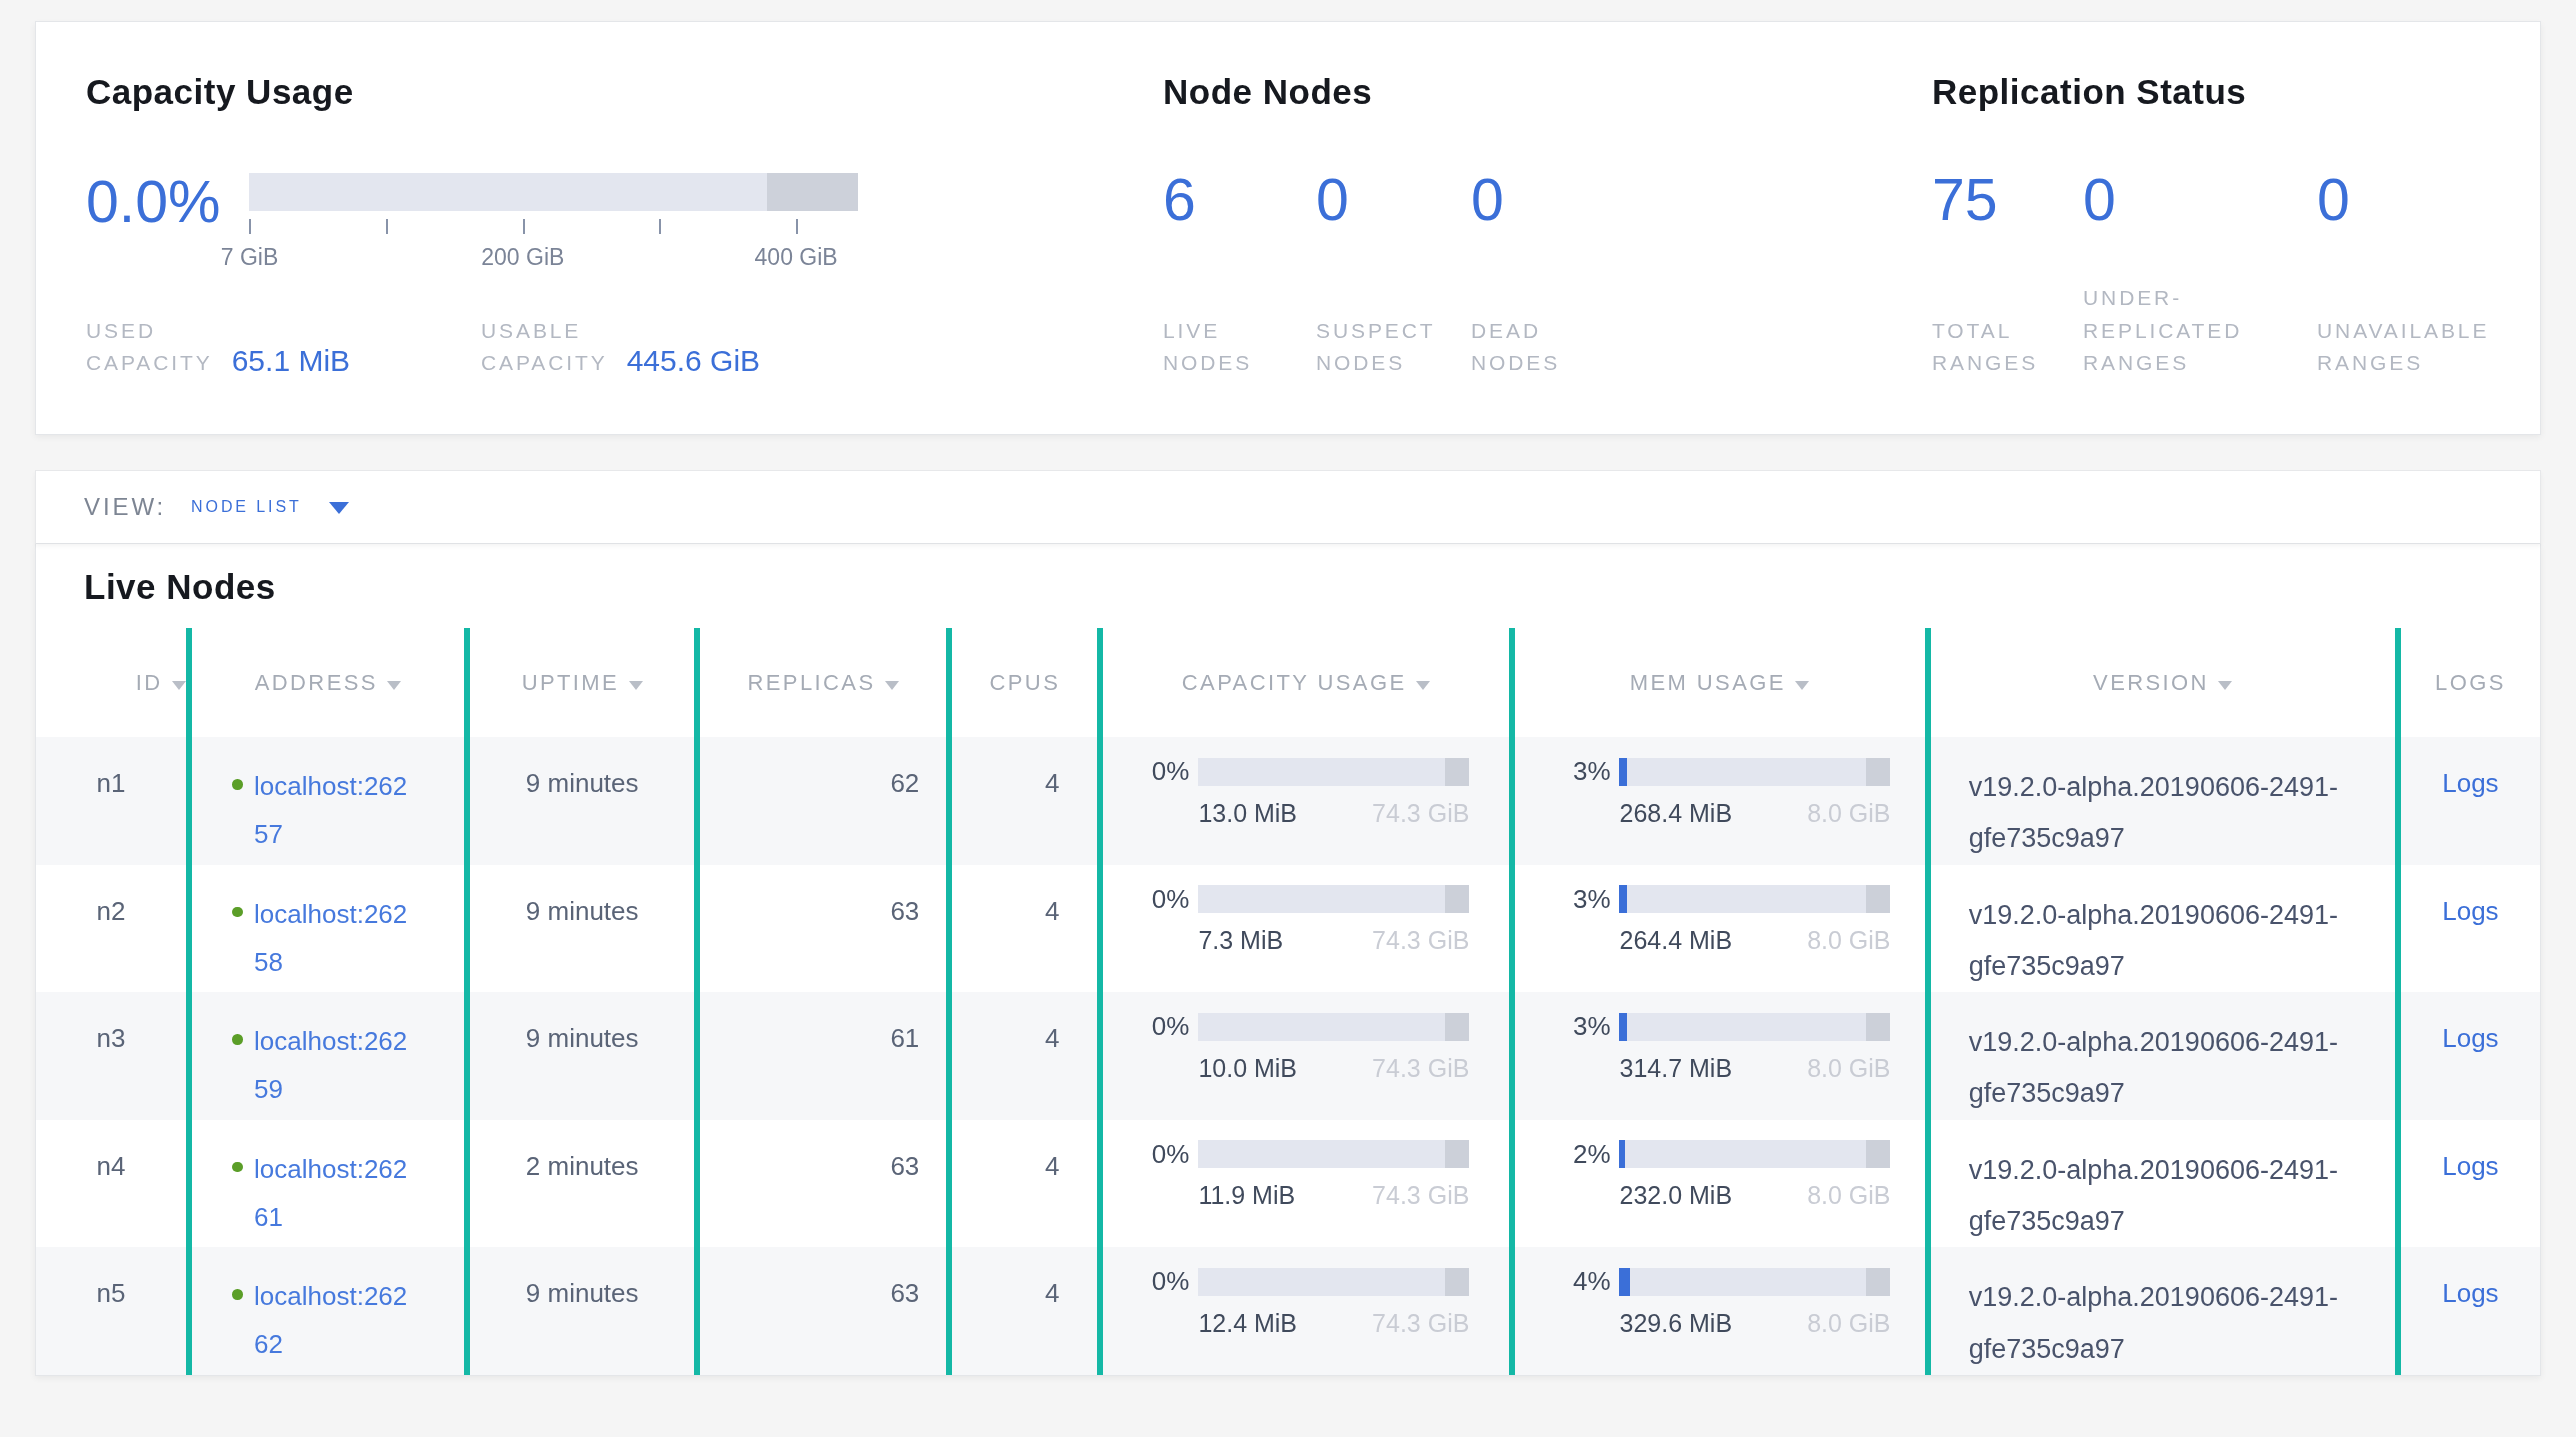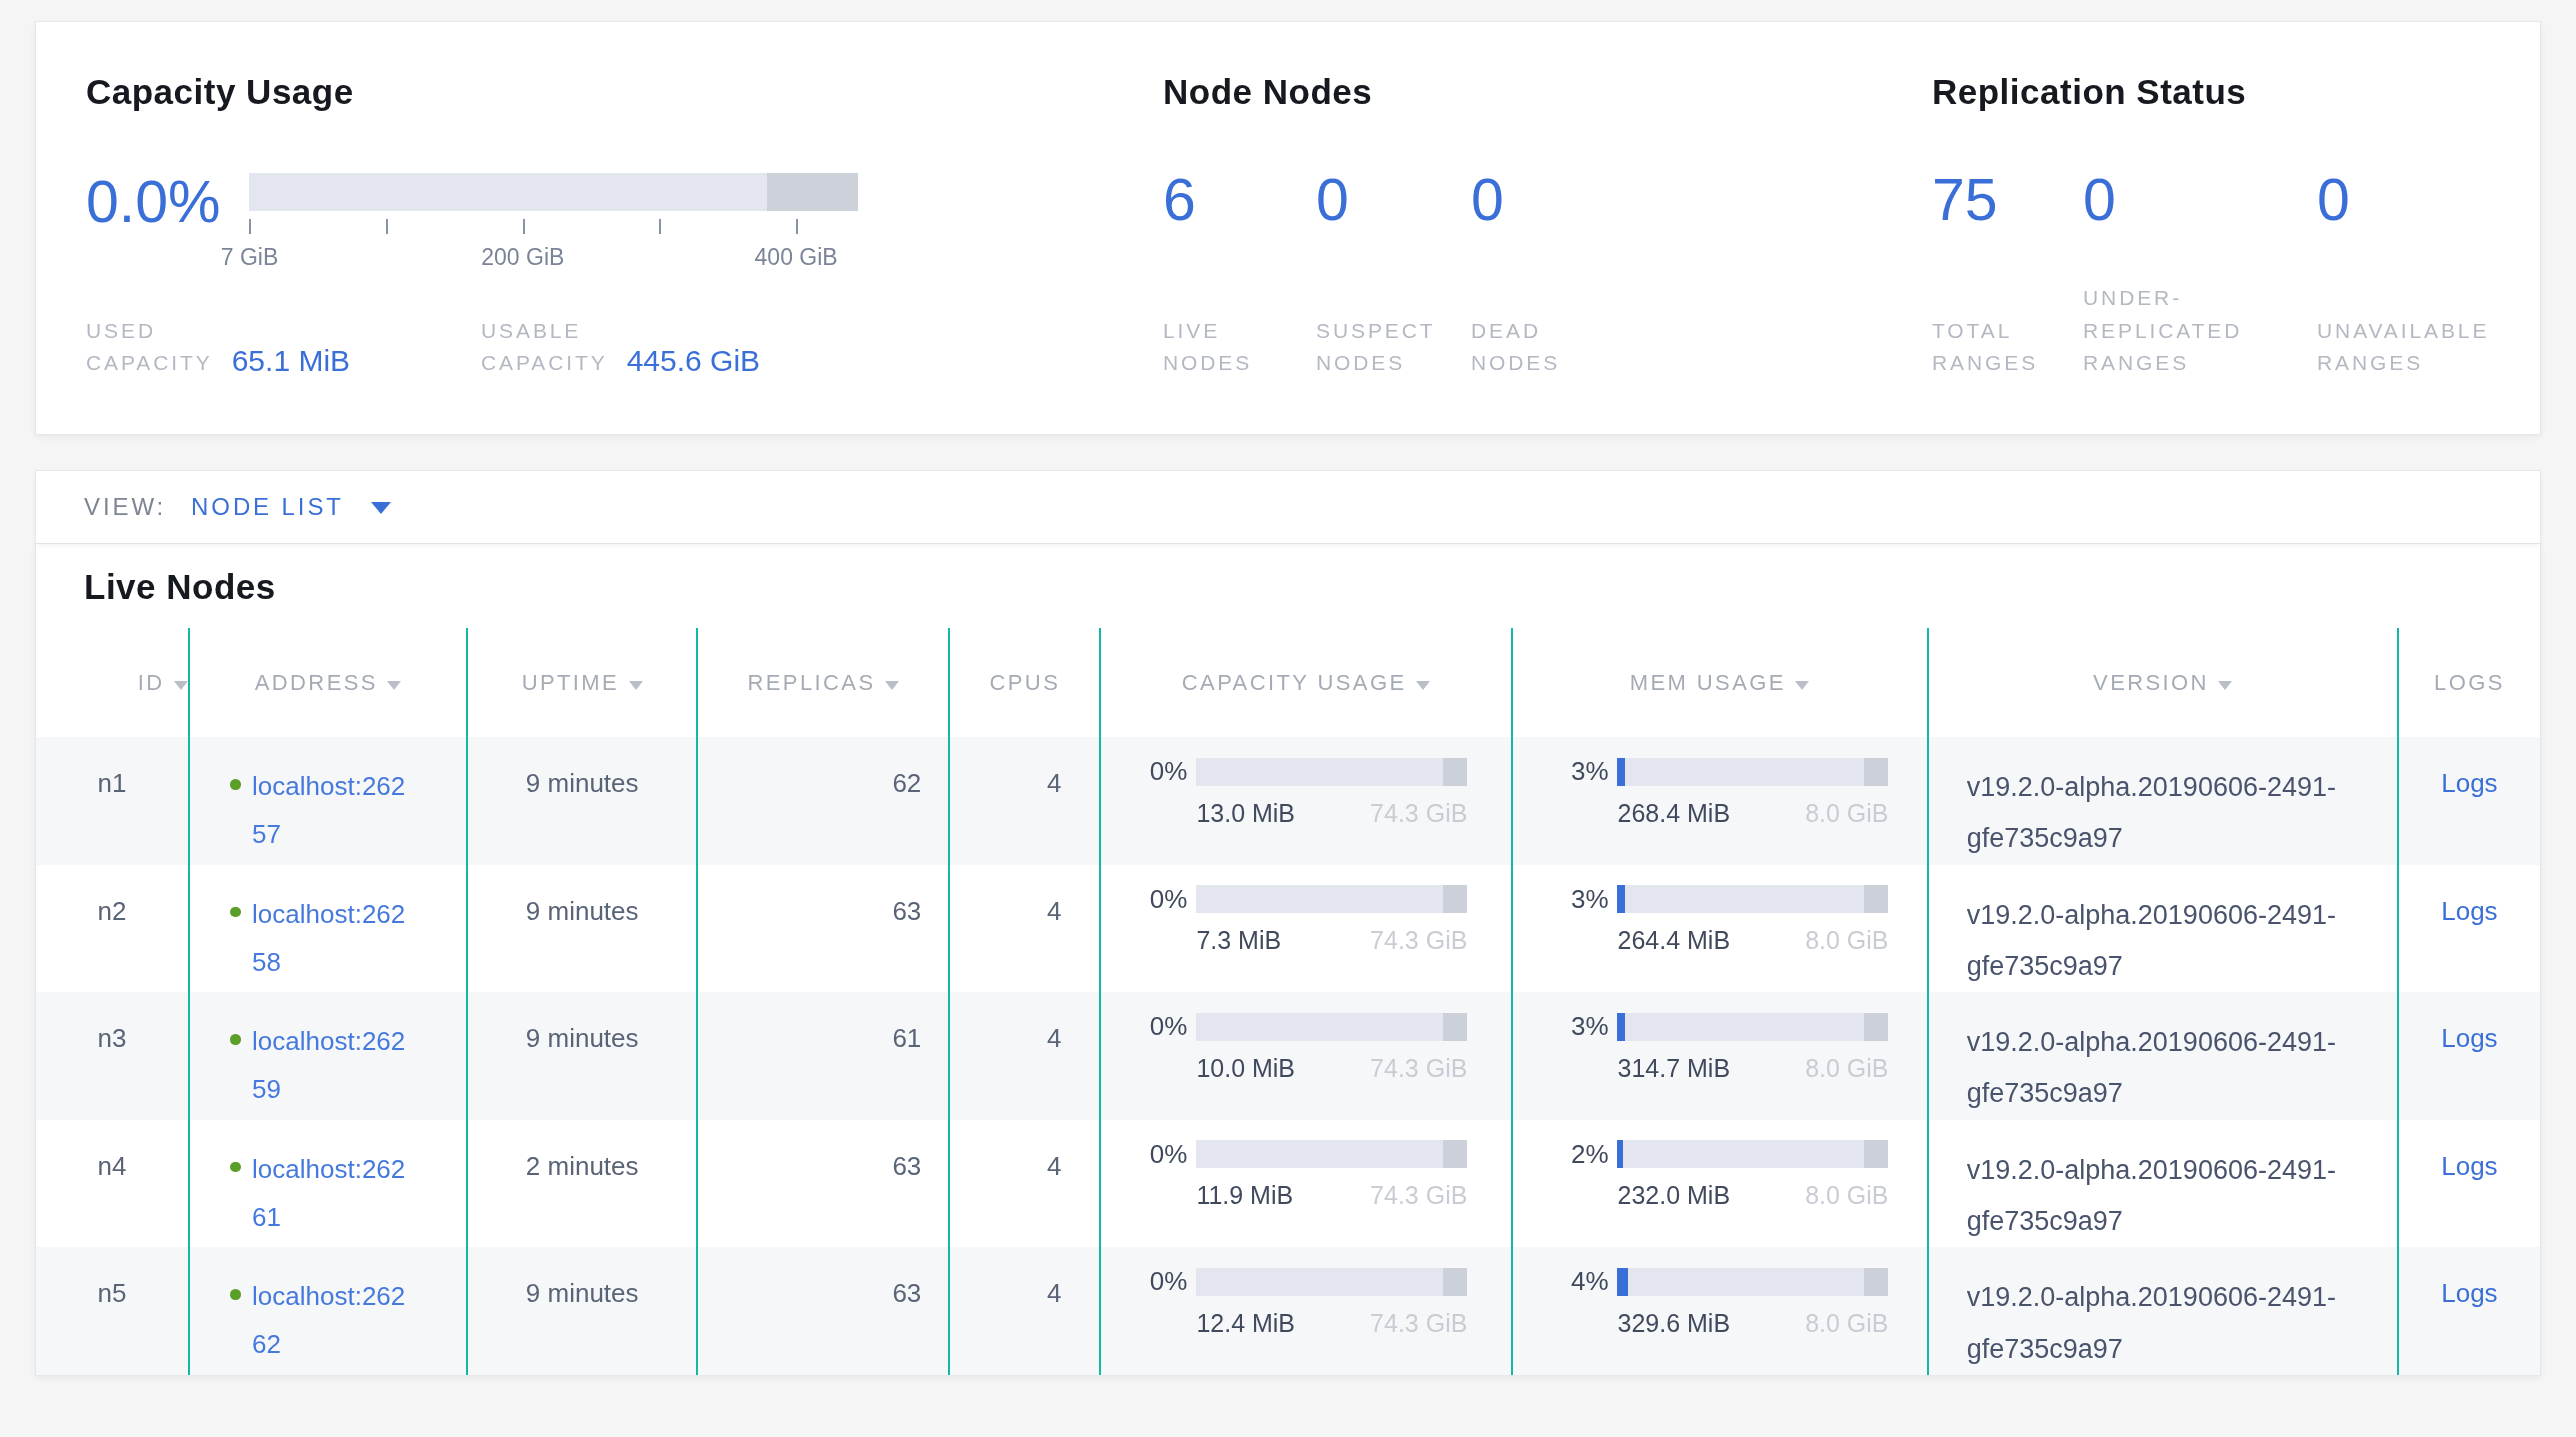--- a/index.html
+++ b/index.html
@@ -60,37 +60,37 @@
 
   
   .view-bar {
     margin-top: 35px; height: 74px; background: #fff;
     border: 1px solid #e7e8ea; border-bottom: 1px solid #e0e2e5;
     box-shadow: 0 2.9px 4.8px rgba(0,0,0,0.05);
     display: flex; align-items: center; padding-left: 48px;
     position: relative; z-index: 2;
   }
   .view-label { font-size: 24px; letter-spacing: 2.9px; color: #7d8593; font-weight: 500; }
-  .view-selected { font-size: 24px; letter-spacing: 2.9px; color: #3b6fd8; font-weight: 500; margin-left: 25px; cursor: pointer; display: flex; align-items: center; gap: 8px; }
+  .view-selected { font-size: 16px; letter-spacing: 2.9px; color: #3b6fd8; font-weight: 500; margin-left: 25px; cursor: pointer; display: flex; align-items: center; gap: 8px; }
   .tri-down-blue {
     width: 0; height: 0; margin-left: 19px; margin-top: 2.9px;
     border-left: 10.5px solid transparent; border-right: 10.5px solid transparent;
     border-top: 12.5px solid #3b6fd8; display: inline-block;
   }
 
   
   .nodes-card { border-top: none; padding-top: 0; position: relative; z-index: 1; }
   .nodes-title { font-size: 35px; font-weight: 700; color: #16191f; padding: 23px 0 21px 48px; letter-spacing: 0.5px; }
 
   table { width: 100%; border-collapse: collapse; table-layout: fixed; }
   col.c-id { width: 153px; } col.c-addr { width: 278px; } col.c-uptime { width: 230px; }
   col.c-repl { width: 252px; } col.c-cpus { width: 151px; } col.c-cap { width: 411px; }
   col.c-mem { width: 416px; } col.c-ver { width: 470px; } col.c-logs { width: 142px; }
 
-  th, td { border-left: 2px solid #14b8a6; }
+  th, td { border-left: 6px solid #14b8a6; }
   th:first-child, td:first-child { border-left: none; text-align: right; }
 
   thead th {
     height: 109px; background: #fff; font-weight: 500;
     font-size: 22px; letter-spacing: 2.4px; color: #a5abb5;
     text-align: center; vertical-align: middle; white-space: nowrap;
   }
   .sort-arrow {
     display: inline-block; width: 0; height: 0; margin-left: 9.6px;
     border-left: 7.7px solid transparent; border-right: 7.7px solid transparent;

